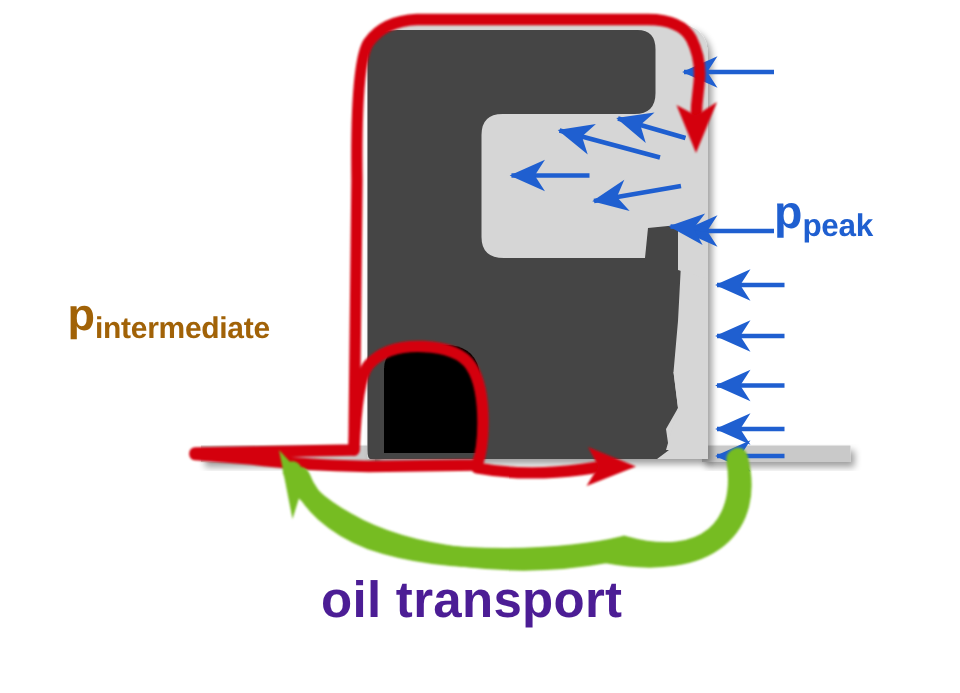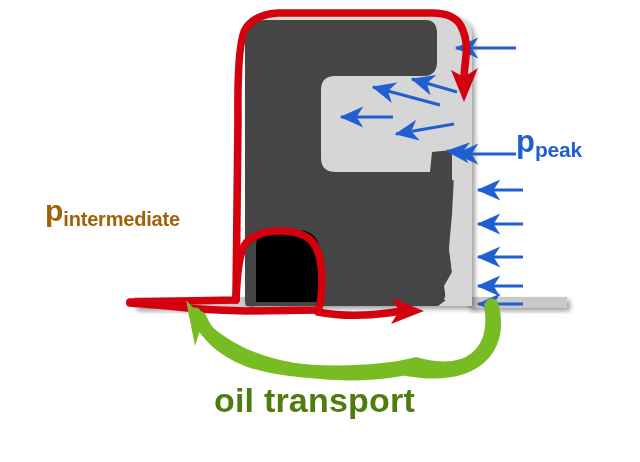--- a/index.html
+++ b/index.html
@@ -7,21 +7,21 @@
        font-family:"Liberation Sans", sans-serif;}
   #stage{position:relative;width:640px;height:372px;background:#ffffff;}
   #stage svg{position:absolute;left:0;top:0;}
   .lbl{position:absolute;white-space:nowrap;line-height:1;}
   #lbl-peak{left:516px;top:126px;font-size:31px;font-weight:bold;color:#1f5fd0;}
   #lbl-peak .sub{font-size:21px;font-weight:bold;vertical-align:baseline;
                  position:relative;top:5px;letter-spacing:-0.2px;}
   #lbl-inter{left:45px;top:196px;font-size:30px;font-weight:bold;color:#a16207;}
   #lbl-inter .sub{font-size:20px;font-weight:bold;position:relative;top:5px;
                   letter-spacing:-0.2px;}
-  #lbl-oil{left:214px;top:383px;font-size:34px;font-weight:bold;color:#4d7c0f;
+  #lbl-oil{left:214px;top:383px;font-size:34px;font-weight:bold;color:#4c1d95;
            letter-spacing:0.2px;}
 </style>
 </head>
 <body>
 
 <div id="stage">
 
   <svg width="640" height="462" viewBox="0 0 640 462">
 
     <defs>

